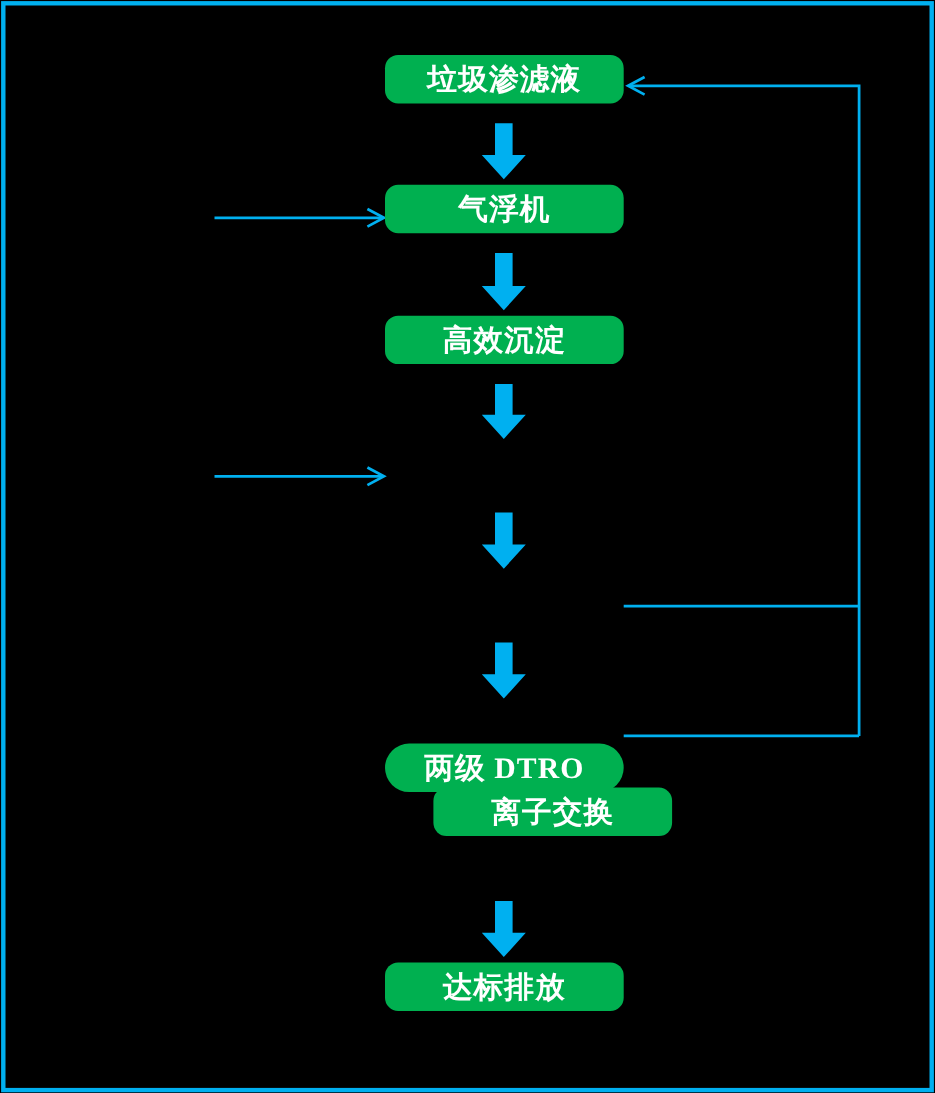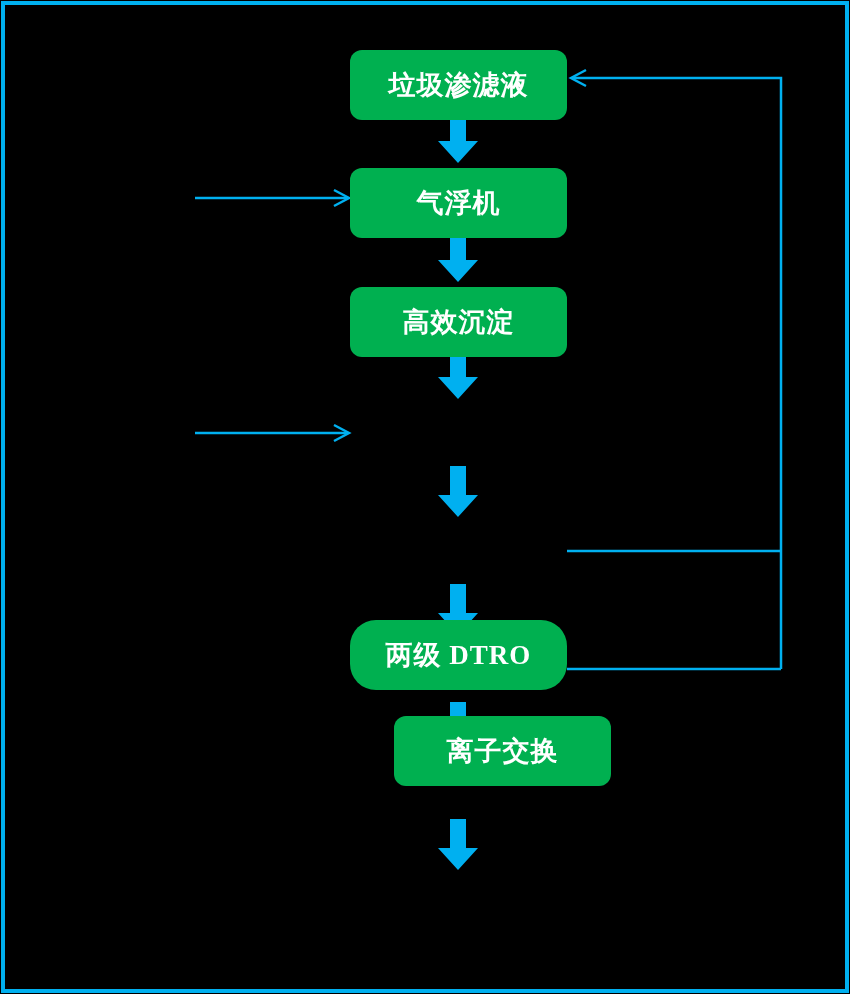--- a/index.html
+++ b/index.html
@@ -27,38 +27,38 @@
   }
   .arrow-layer {
     position: absolute;
     left: 0; top: 0;
     width: 850px; height: 994px;
   }
   .node {
     position: absolute;
     left: 350px;
     width: 217px;
-    height: 70px;
+    height: 44px;
     background: var(--node-fill);
     border-radius: 12px;
     display: flex;
     align-items: center;
     justify-content: center;
     color: var(--node-text);
     font-size: 27px;
     font-weight: bold;
     letter-spacing: 1px;
     white-space: nowrap;
   }
   .n1 { top: 50px; }
   .n2 { top: 168px; }
   .n3 { top: 287px; }
   .n4 { top: 404px; }
   .n5 { top: 522px; }
-  .n6 { top: 620px; border-radius: 26px; }
+  .n6 { top: 676px; border-radius: 26px; }
   .n7 { top: 716px; margin-left: 44px; }
   .n8 { top: 875px; }
   .block-arrow { fill: var(--arrow); }
   .thin-line {
     stroke: var(--arrow);
     stroke-width: 2.5;
     fill: none;
   }
 </style>
 </head>
@@ -92,15 +92,16 @@
       <path class="thin-line" d="M781,669 L781,78 L572,78"></path>
       <path class="thin-line" d="M586,70 L571,78 L586,86"></path>
     </g>
   </svg>
 
   <div class="node n1">垃圾渗滤液</div>
   <div class="node n2">气浮机</div>
   <div class="node n3">高效沉淀</div>
   <div class="node n6">两级 DTRO</div>
   <div class="node n7">离子交换</div>
+  <div class="node n8">达标排放</div>
 
   <div class="frame"></div>
 </div>
 
 </body></html>

